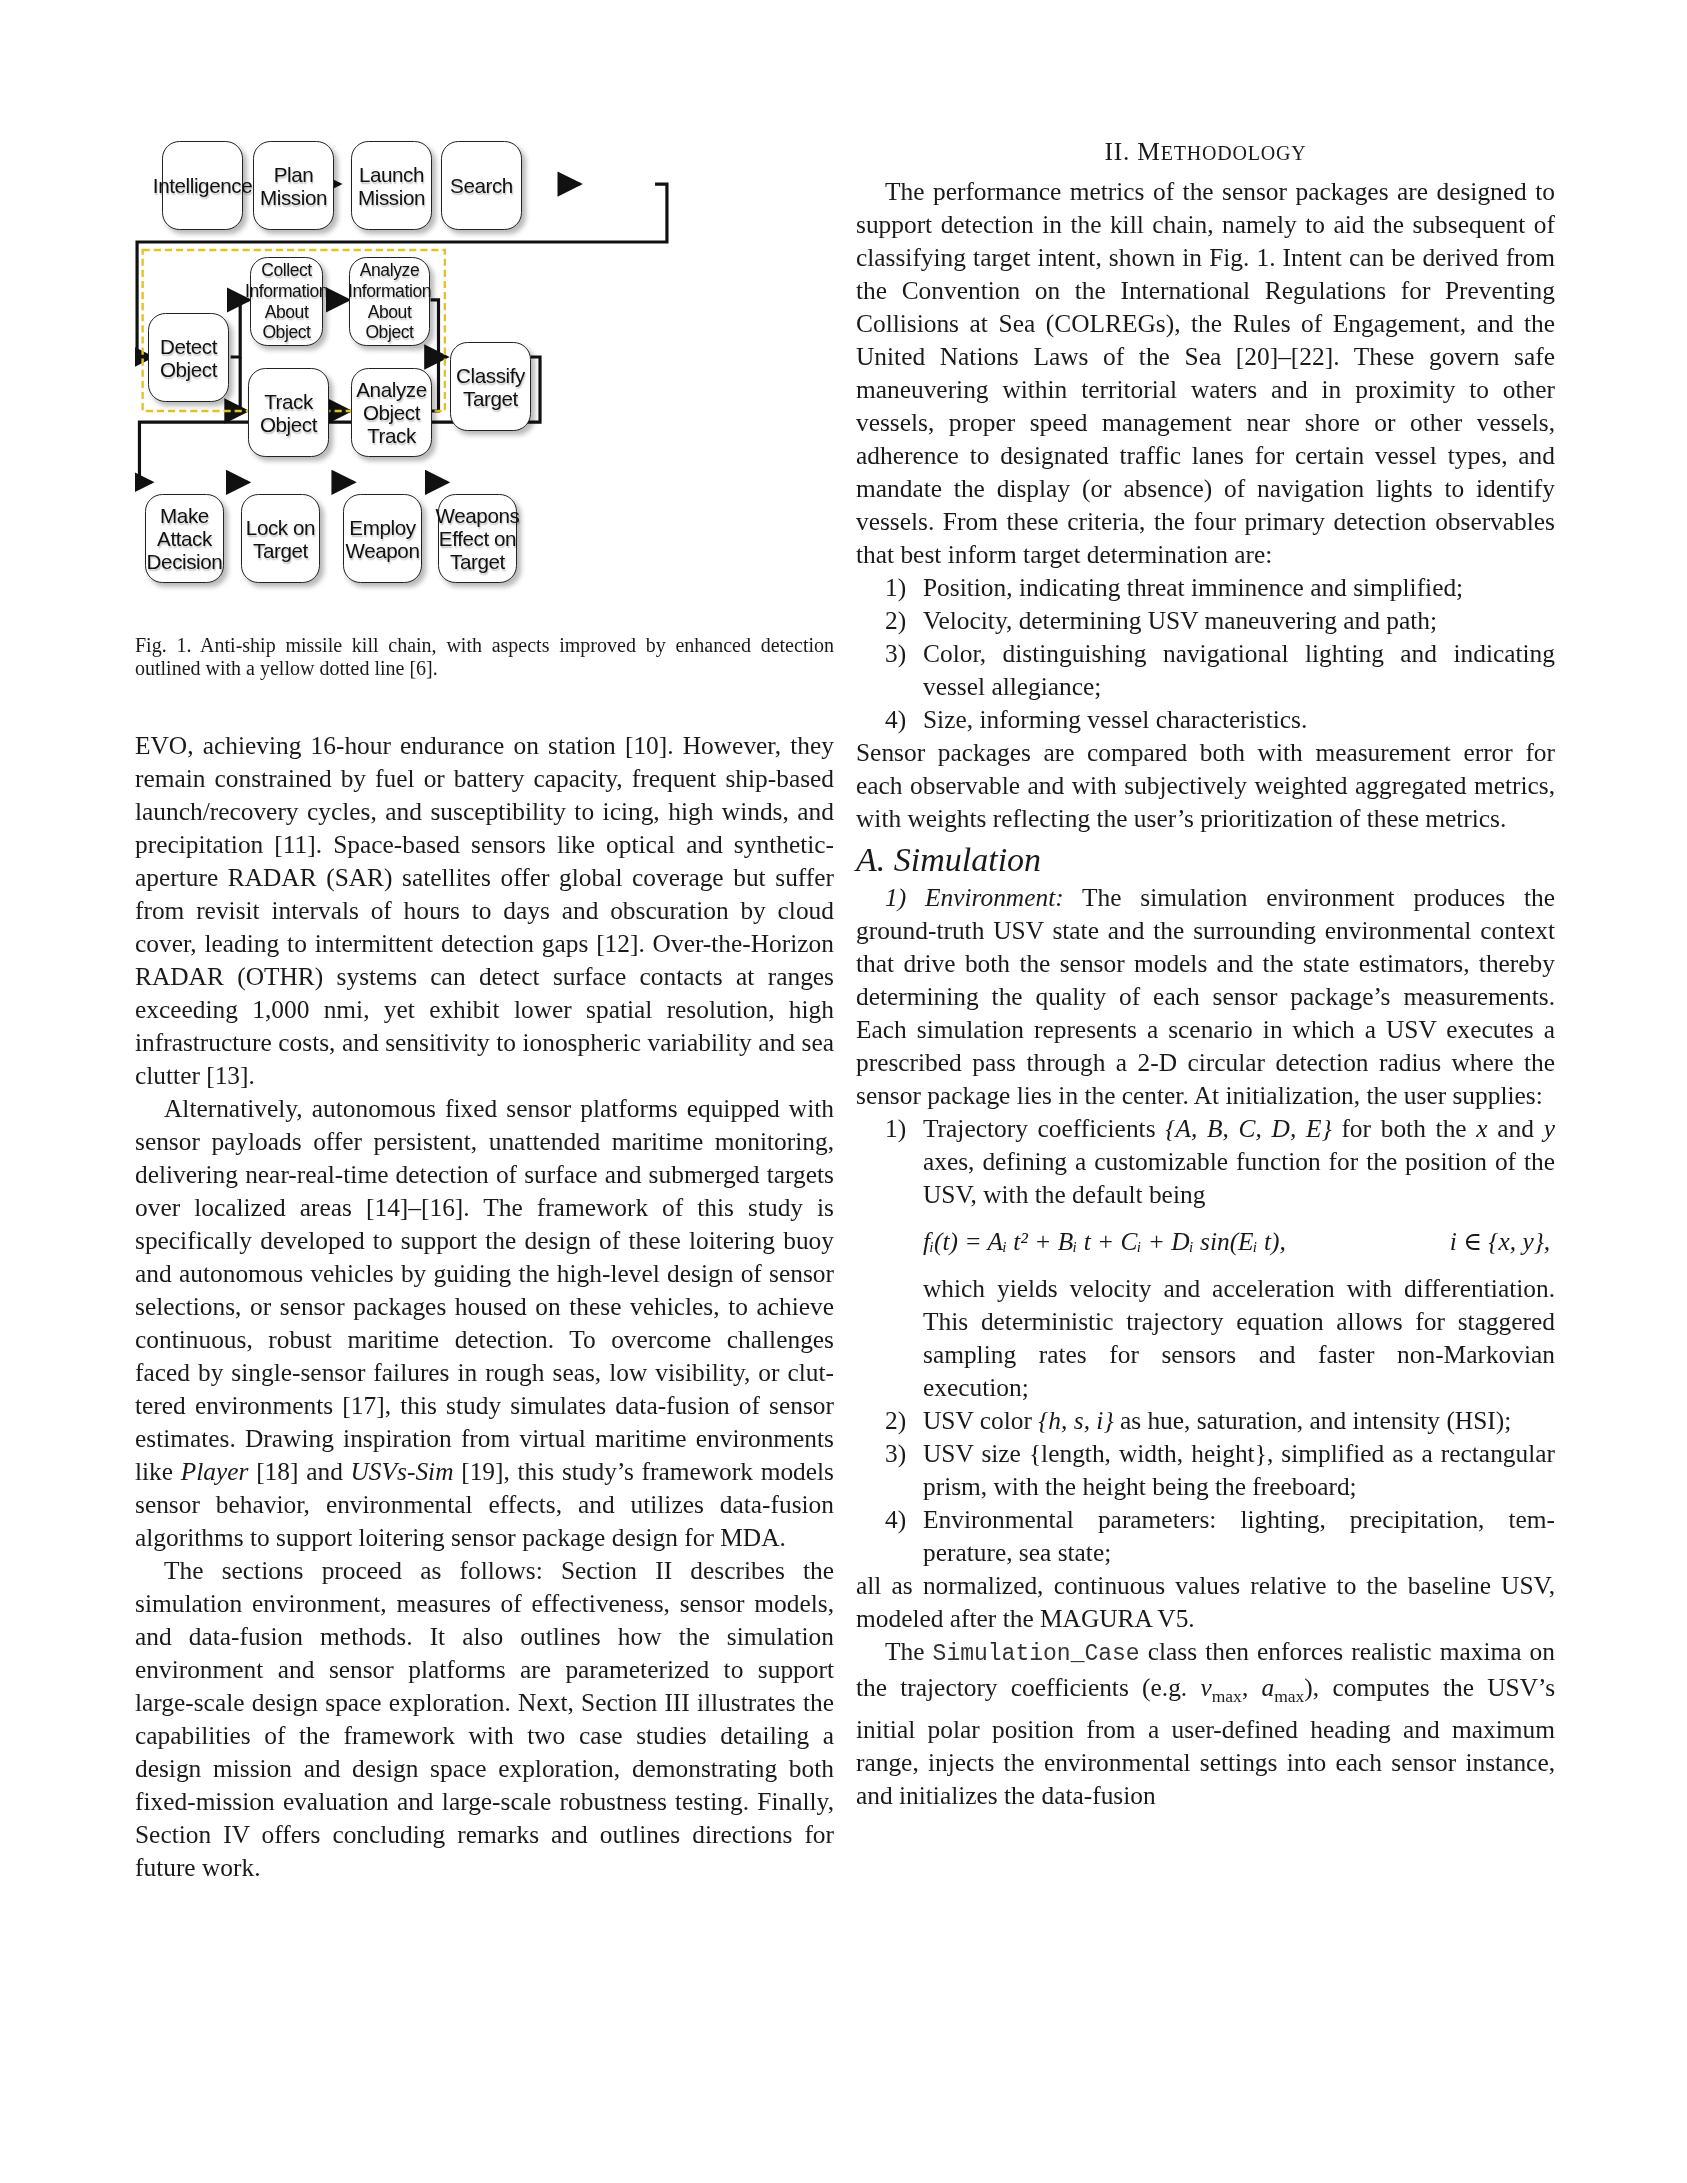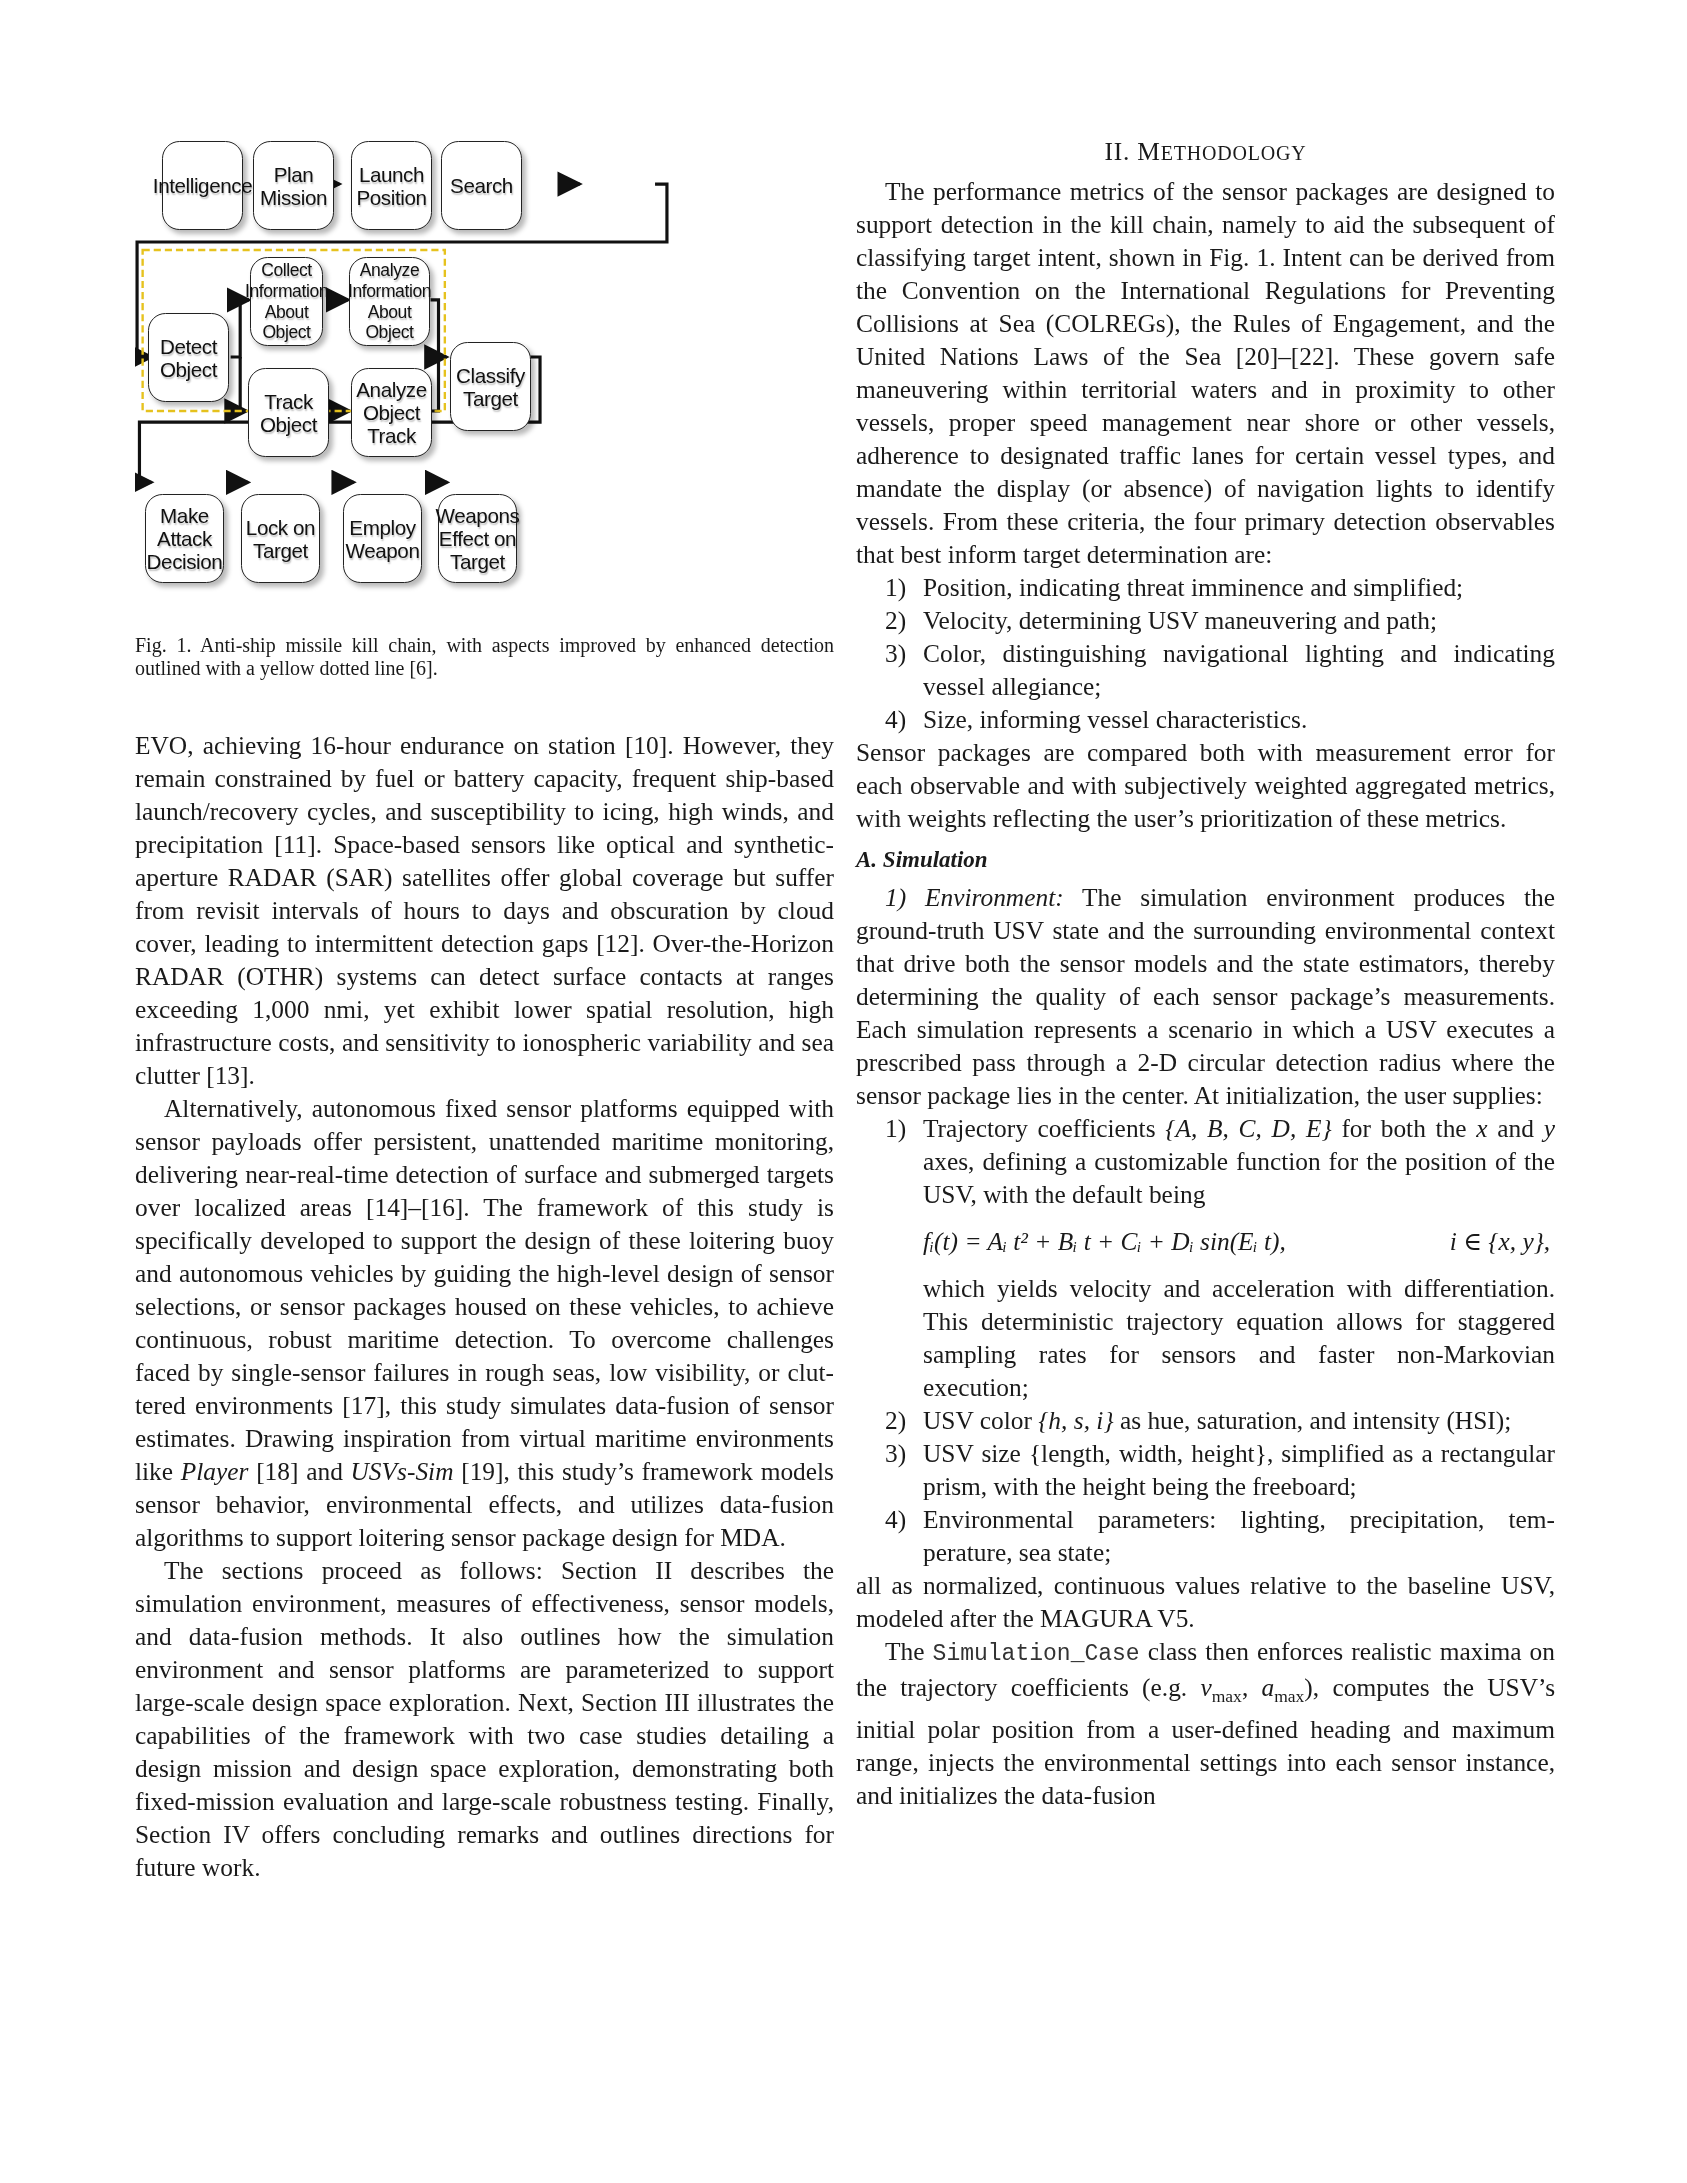--- a/index.html
+++ b/index.html
@@ -18,21 +18,21 @@
   .box.small { font-size: 17.5px; line-height: 20.6px; }
   .box span { white-space: pre-line; }
   #caption { position: absolute; left: 135px; top: 634px; width: 699px; font-size: 20px; line-height: 23px; text-align: justify; }
   #left-text { position: absolute; left: 135px; top: 729px; width: 699px; }
   #right-text { position: absolute; left: 856px; top: 135px; width: 699px; }
   .sec-title { text-align: center; font-size: 25.4px; line-height: 33px; margin: 0 0 4.8px 0; letter-spacing: 0.8px; }
   .sec-title .sc { font-size: 20px; }
   ol.items { margin: 0; padding: 0; list-style: none; }
   ol.items li { position: relative; padding-left: 67px; font-size: 25.4px; line-height: 33px; text-align: justify; }
   ol.items li .num { position: absolute; left: 29px; top: 0; }
-  .subsec { font-style: italic; font-size: 23px; line-height: 33px; margin: 8px 0 4.8px 0; font-weight: bold; }
+  .subsec { font-style: italic; font-size: 34px; line-height: 33px; margin: 8px 0 4.8px 0; }
   .mono { font-family: "Liberation Mono", "DejaVu Sans Mono", monospace; font-size: 23px; color: #333; }
   .math { font-style: italic; }
   .eq { font-size: 25.4px; line-height: 33px; margin: 14.3px 0 14.3px 0; display: flex; justify-content: space-between; }
   .eq .cond { padding-right: 4.8px; }
 </style>
 </head>
 <body>
 
 <div id="figure">
   <svg width="699" height="468" style="position:absolute;left:0;top:0;" viewBox="0 0 880 590">
@@ -67,21 +67,21 @@
 
 <div class="box" style="left:162px;top:141px;width:81px;height:89px;">
     <span>Intelligence</span>
   </div>
 <div class="box" style="left:253px;top:141px;width:81px;height:89px;">
     <span>Plan
 Mission</span>
   </div>
 <div class="box" style="left:351px;top:141px;width:81px;height:89px;">
     <span>Launch
-Position</span>
+Mission</span>
   </div>
 <div class="box" style="left:441px;top:141px;width:81px;height:89px;">
     <span>Search</span>
   </div>
 
 <div class="box" style="left:148px;top:313px;width:81px;height:89px;">
     <span>Detect
 Object</span>
   </div>
 <div class="box small" style="left:250px;top:257px;width:73px;height:89px;">

